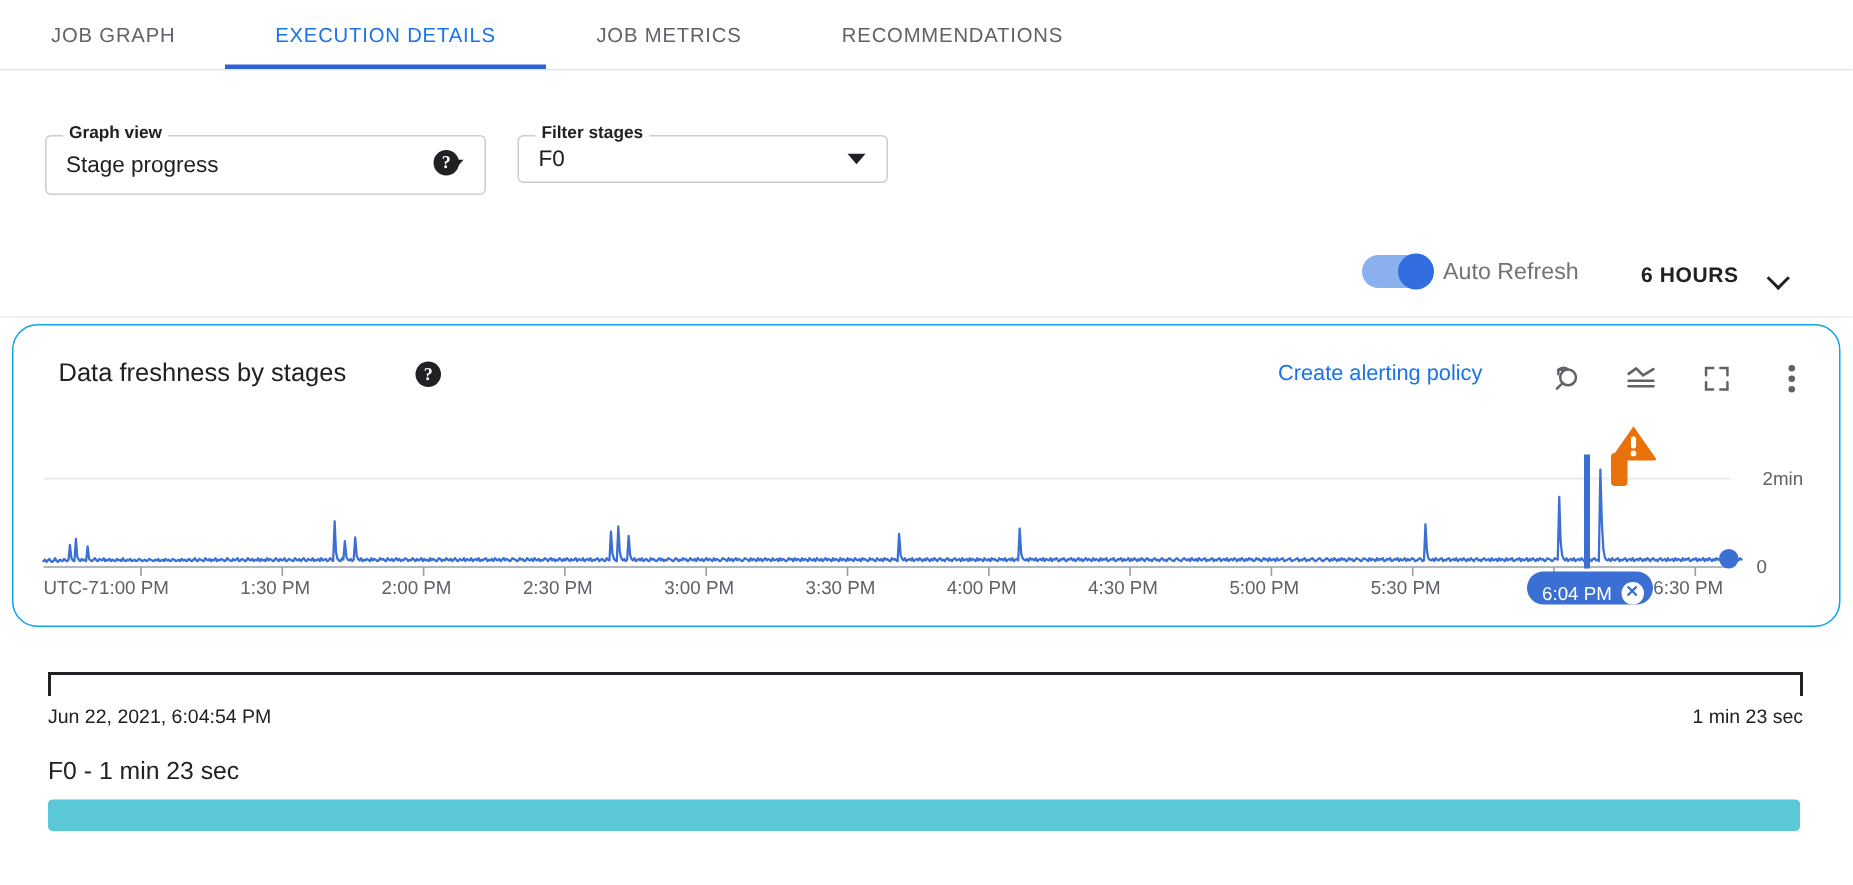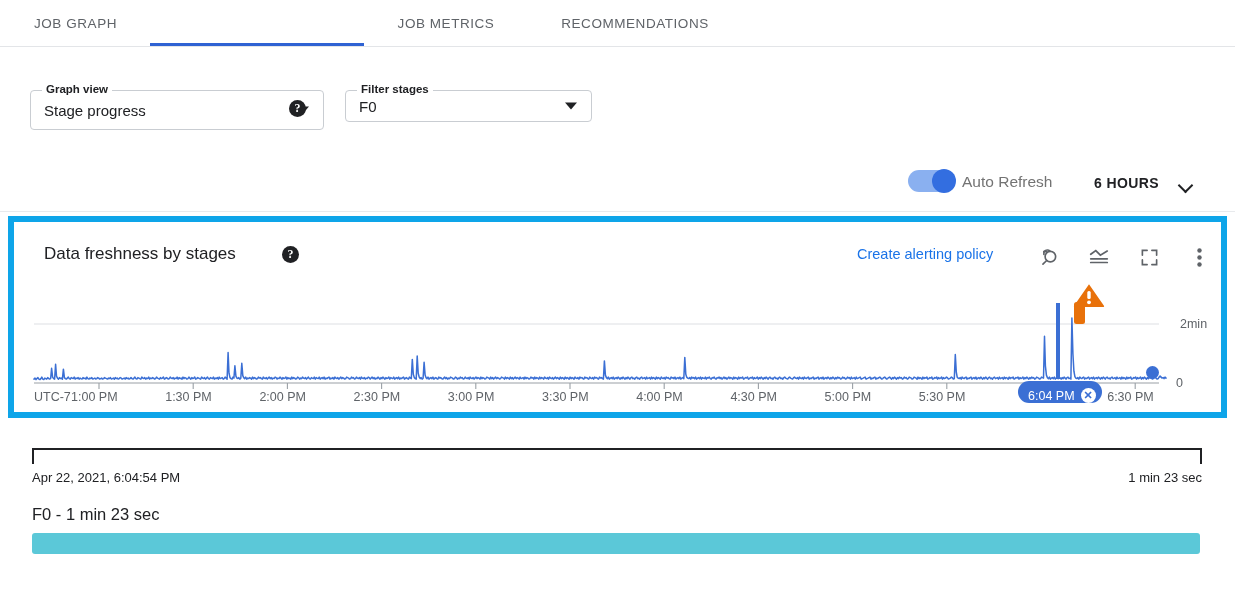--- a/index.html
+++ b/index.html
@@ -97,22 +97,22 @@
   .hr-top {
     position: absolute; left: 0; top: 211px;
     width: 1235px; height: 1px; background: #e8eaed;
   }
 
   
   .chart-card {
     position: absolute; left: 8px; top: 216px;
     width: 1219px; height: 202px;
     background: #fff;
-    border: 6px solid #0ea5e9;
-    border-radius: 0;
+    border: 1px solid #0ea5e9;
+    border-radius: 17px;
   }
   .chart-title {
     position: absolute; left: 30px; top: 22px;
     font-size: 17px; color: #202124;
   }
   .alert-link {
     position: absolute; left: 843px; top: 24px;
     font-size: 14.5px; color: #1a73e8; cursor: pointer;
   }
   .ticon {
@@ -189,20 +189,21 @@
     position: absolute; left: 32px; top: 533px;
     width: 1168px; height: 21px; border-radius: 3px;
     background: #5bc8d8;
   }
 </style>
 </head>
 <body>
 
 <div class="tabbar">
   <div class="tab" style="left:18px;width:115px;">JOB GRAPH</div>
+  <div class="tab active" style="left:150px;width:214px;">EXECUTION DETAILS</div>
   <div class="tab" style="left:380px;width:132px;">JOB METRICS</div>
   <div class="tab" style="left:540px;width:190px;">RECOMMENDATIONS</div>
   <div class="tab-underline"></div>
 </div>
 
 <div class="field" style="left:30px;top:90px;width:294px;height:40px;">
   <span class="field-legend">Graph view</span>
   <span class="field-value">Stage progress</span>
   <span class="caret"></span>
 </div>
@@ -307,16 +308,16 @@
 <div class="sel-pill">
   <span>6:04 PM</span>
   <span class="pill-x">✕</span>
 </div>
 
 <div class="span-wrap">
   <div class="span-line"></div>
   <div class="span-cap" style="left:0;"></div>
   <div class="span-cap" style="left:1168px;"></div>
 </div>
-<div class="span-time">Apr 22, 2021, 6:04:54 PM</div>
+<div class="span-time">Jun 22, 2021, 6:04:54 PM</div>
 <div class="span-dur">1 min 23 sec</div>
 <div class="stage-title">F0 - 1 min 23 sec</div>
 <div class="stage-bar"></div>
 
 </body></html>

